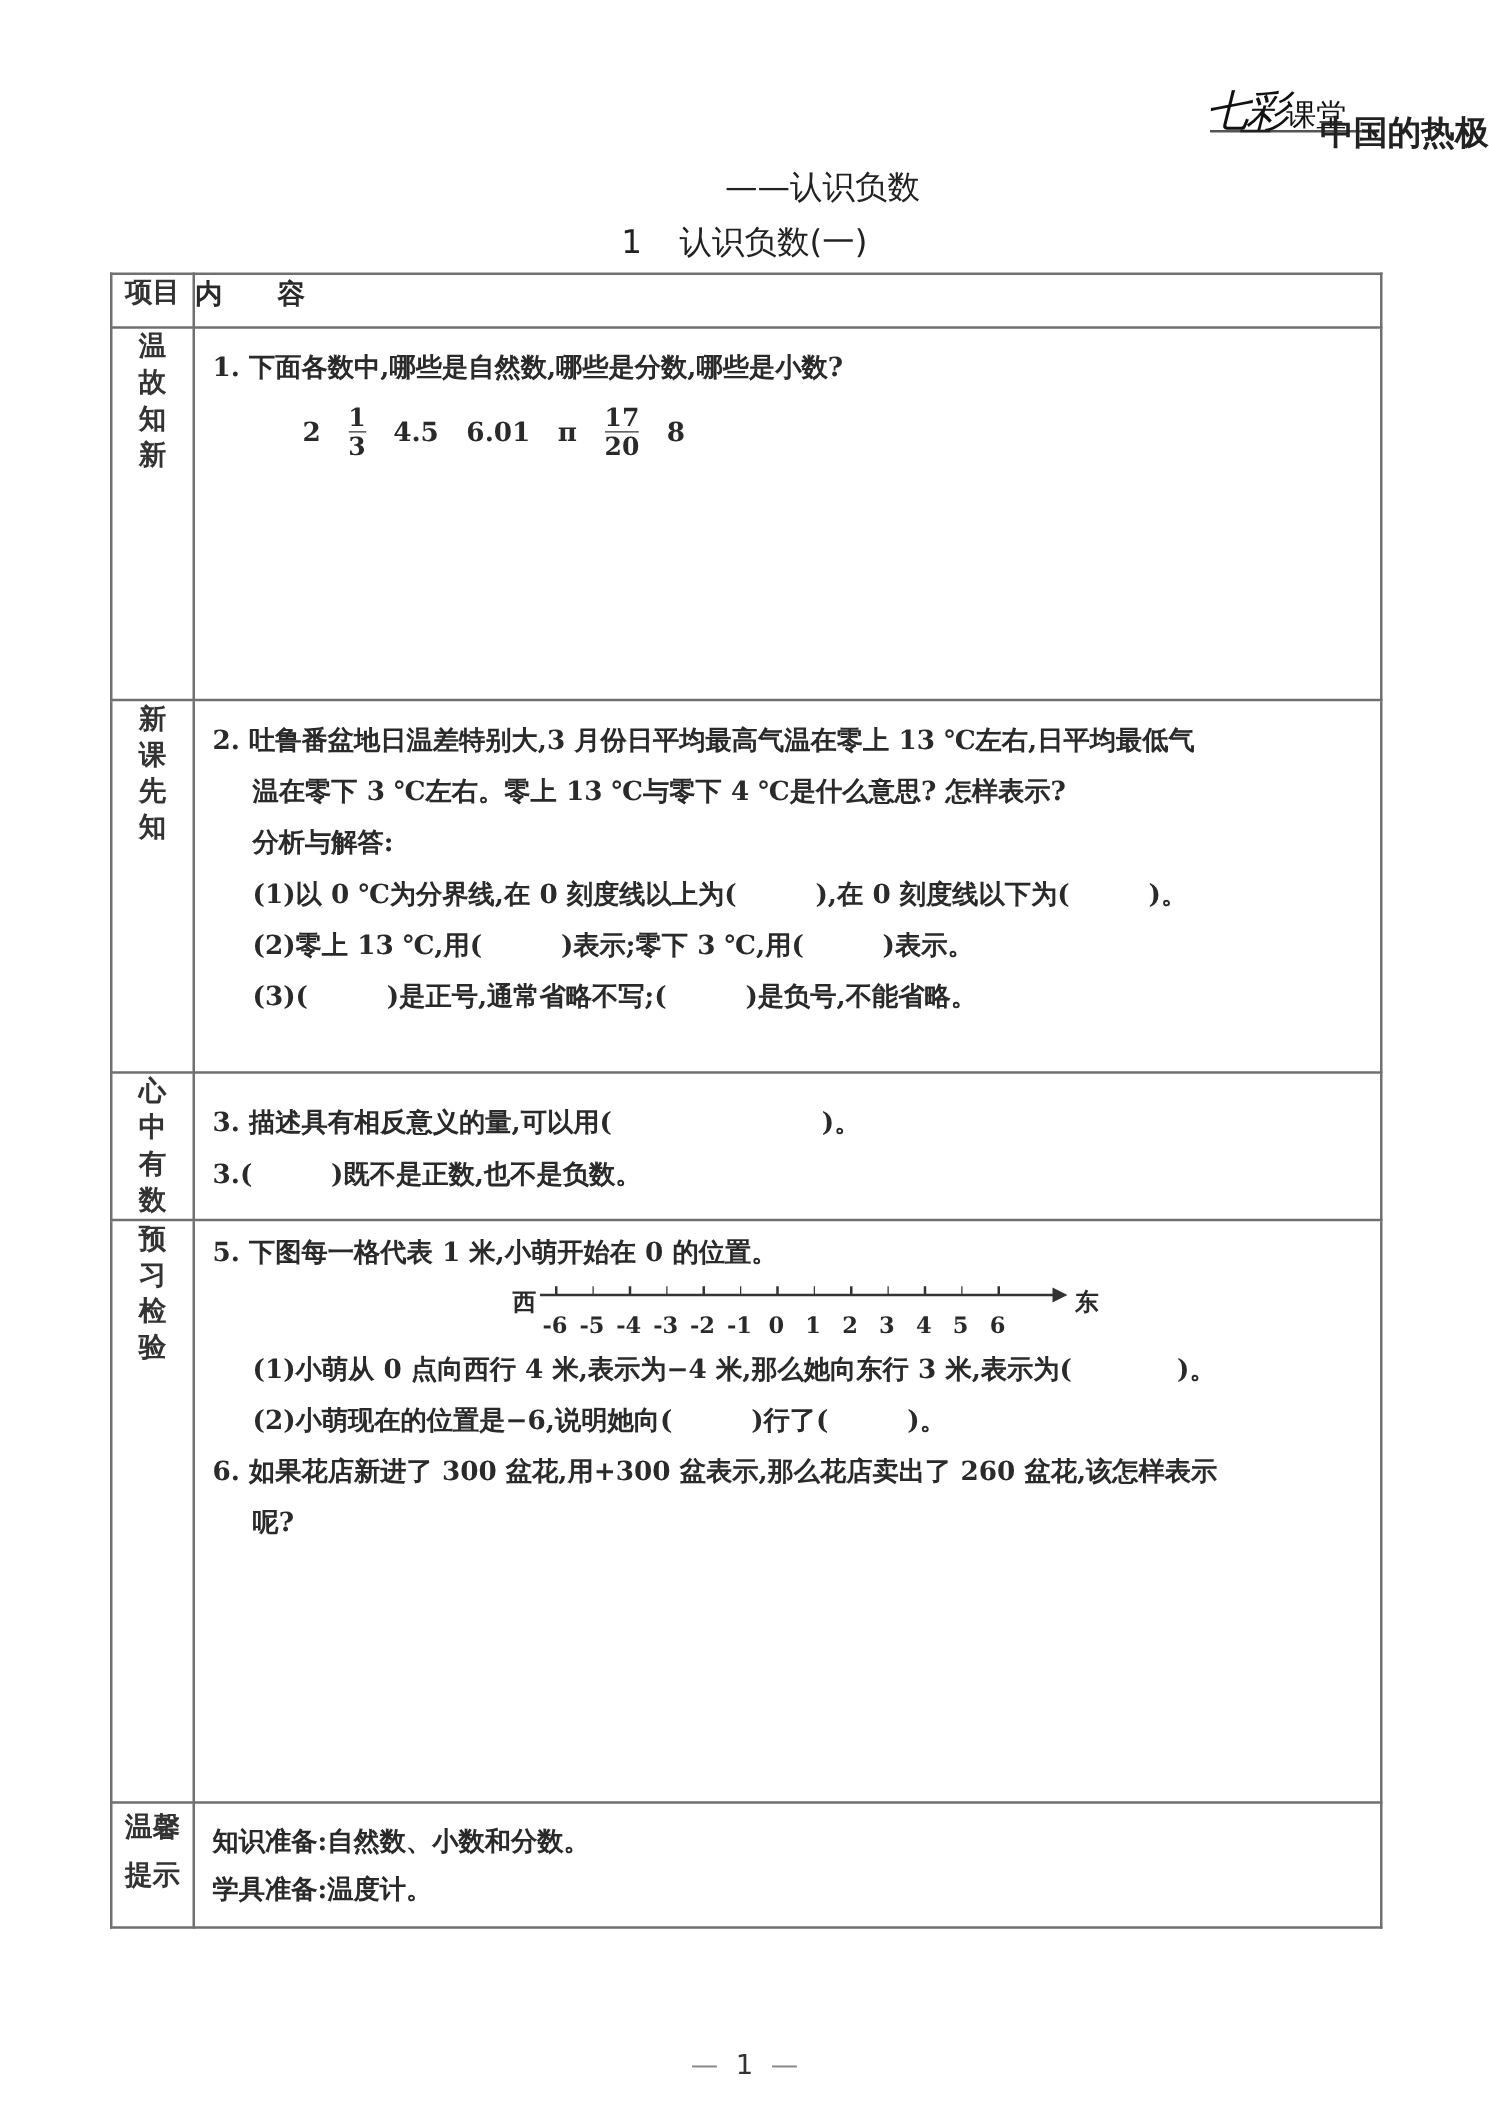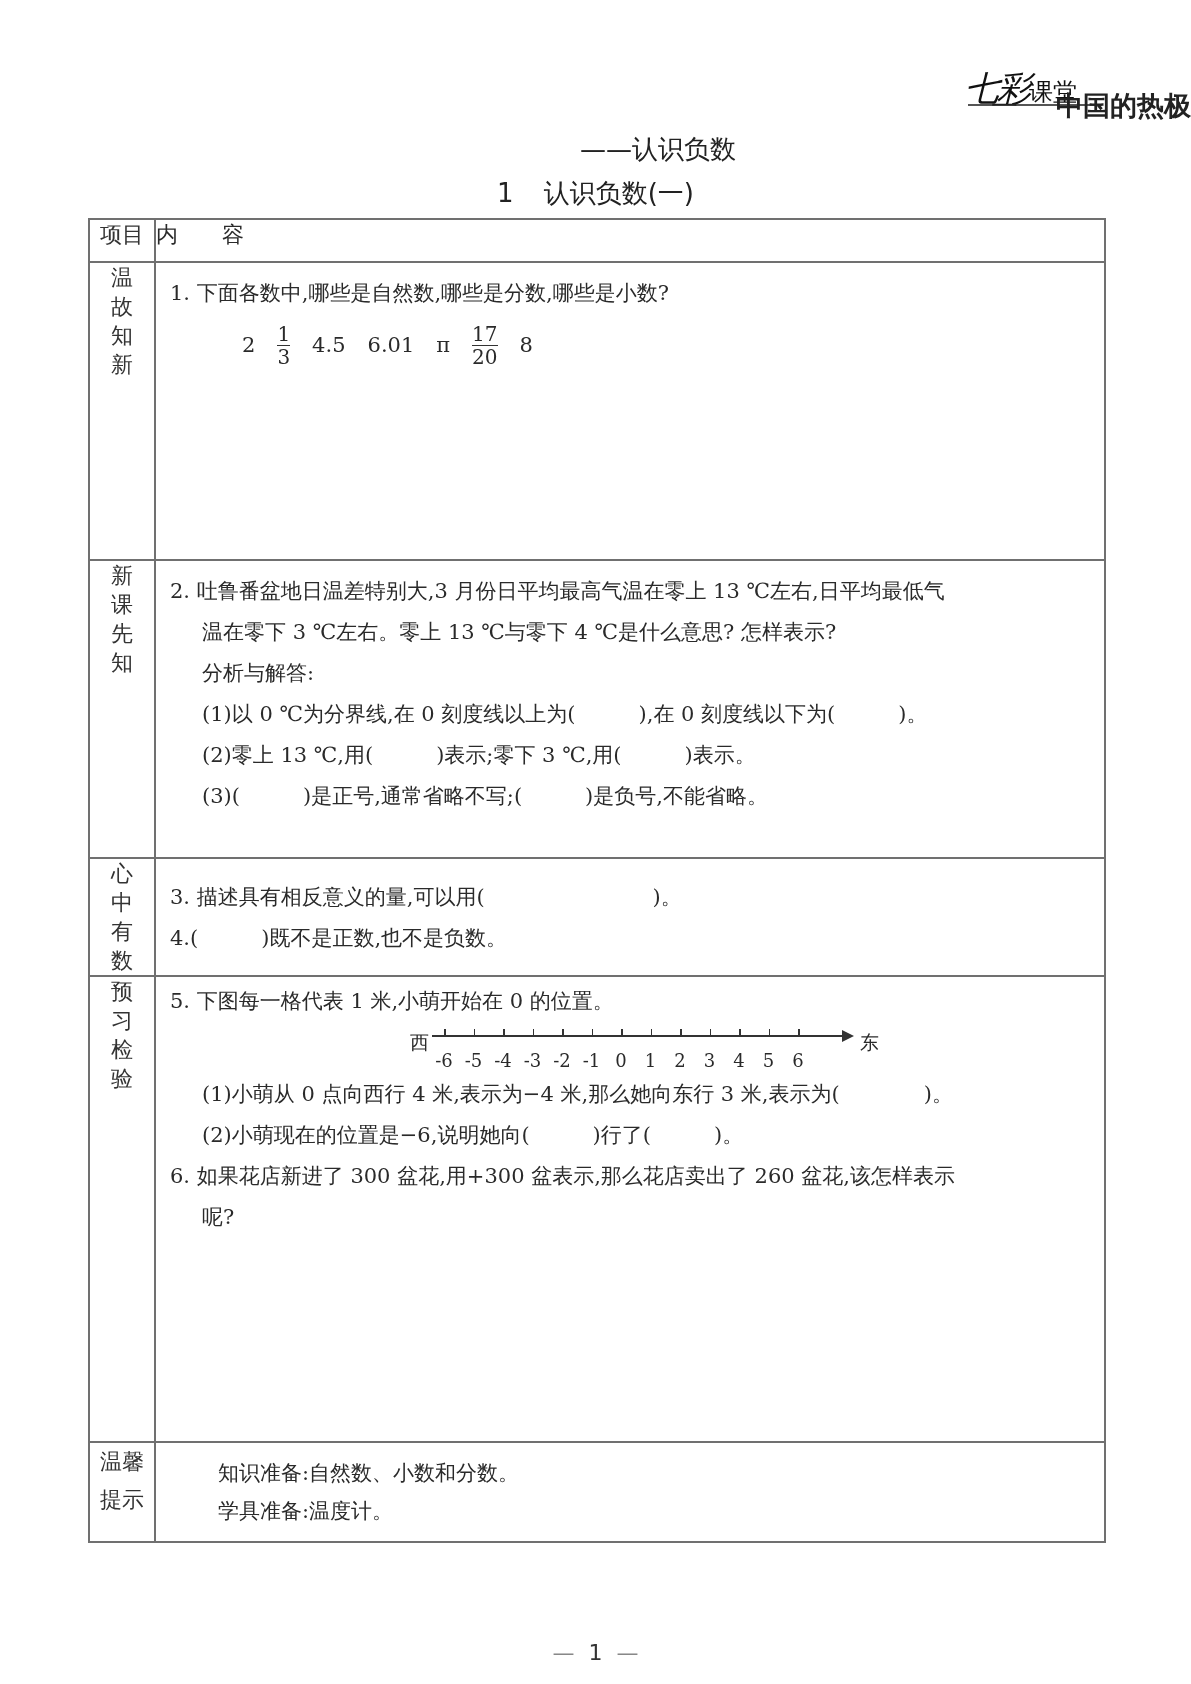--- a/index.html
+++ b/index.html
@@ -10,21 +10,21 @@
   .brand .small { font-size:24px; font-style:normal; font-family:"DejaVu Sans",sans-serif; letter-spacing:0; }
   .brand-line { position:absolute; left:968px; top:104px; width:134px; height:2px; background:#555; }
   .t1 { position:absolute; left:0; width:1191px; top:88px; text-align:right;
         font-family:"DejaVu Sans",sans-serif; font-size:27px; font-weight:bold; color:#222; }
   .t1 .dash { margin-right:38px; font-weight:normal; }
   .t2 { position:absolute; left:580px; top:132px; font-family:"DejaVu Sans",sans-serif;
         font-size:26px; color:#222; }
   .t3 { position:absolute; left:0; width:1191px; top:176px; text-align:center;
         font-family:"DejaVu Sans",sans-serif; font-size:26px; color:#222; }
   .t3 .num { margin-right:30px; }
-  table.main { position:absolute; left:88px; top:218px; width:1018px; border-collapse:collapse; }
+  table.main { position:absolute; left:88px; top:218px; width:1018px; border-collapse:collapse;font-weight:bold; }
   table.main td { border:2px solid #707070; vertical-align:top; padding:0; }
   td.lab { width:64px; text-align:center; vertical-align:middle; font-size:22px;
            line-height:29px; color:#333; }
   td.head { height:41px; vertical-align:middle; font-size:22px; }
   .content { padding:10px 12px 0 14px; font-size:21px; line-height:41px; }
   .indent { padding-left:32px; }
   .nums { padding-left:72px; display:flex; align-items:center; height:62px; font-size:21px; }
   .nums span.n { margin-right:22px; }
   .frac { display:inline-flex; flex-direction:column; align-items:center; margin-right:22px;
           line-height:22px; font-size:20px; }
@@ -109,21 +109,21 @@
     </td>
   </tr>
 
   <tr style="height:112px;">
     <td class="lab">
       <span>心</span><br><span>中</span><br><span>有</span><br><span>数</span>
     </td>
     <td>
       <div class="content" style="padding-top:18px;">
         <div>3. 描述具有相反意义的量,可以用(　　　　　　　　)。</div>
-        <div>4.(　　　)既不是正数,也不是负数。</div>
+        <div>3.(　　　)既不是正数,也不是负数。</div>
       </div>
     </td>
   </tr>
 
   <tr style="height:466px;">
     <td class="lab">
       <span>预</span><br><span>习</span><br><span>检</span><br><span>验</span>
     </td>
     <td>
       <div class="content" style="padding-top:4px;">
@@ -167,21 +167,21 @@
         <div>6. 如果花店新进了 300 盆花,用+300 盆表示,那么花店卖出了 260 盆花,该怎样表示</div>
         <div class="indent">呢?</div>
       </div>
     </td>
   </tr>
 
   <tr style="height:100px;">
     <td class="lab" style="line-height:38px;">
       <span>温馨</span><br><span>提示</span>
     </td>
-    <td style="vertical-align:middle;padding-left:48px;">
+    <td style="vertical-align:middle;">
       <div class="content" style="padding-top:0; line-height:38px;">
         <div>知识准备:自然数、小数和分数。</div>
         <div>学具准备:温度计。</div>
       </div>
     </td>
   </tr>
 </tbody>
   </table>
 
 <div class="page">

